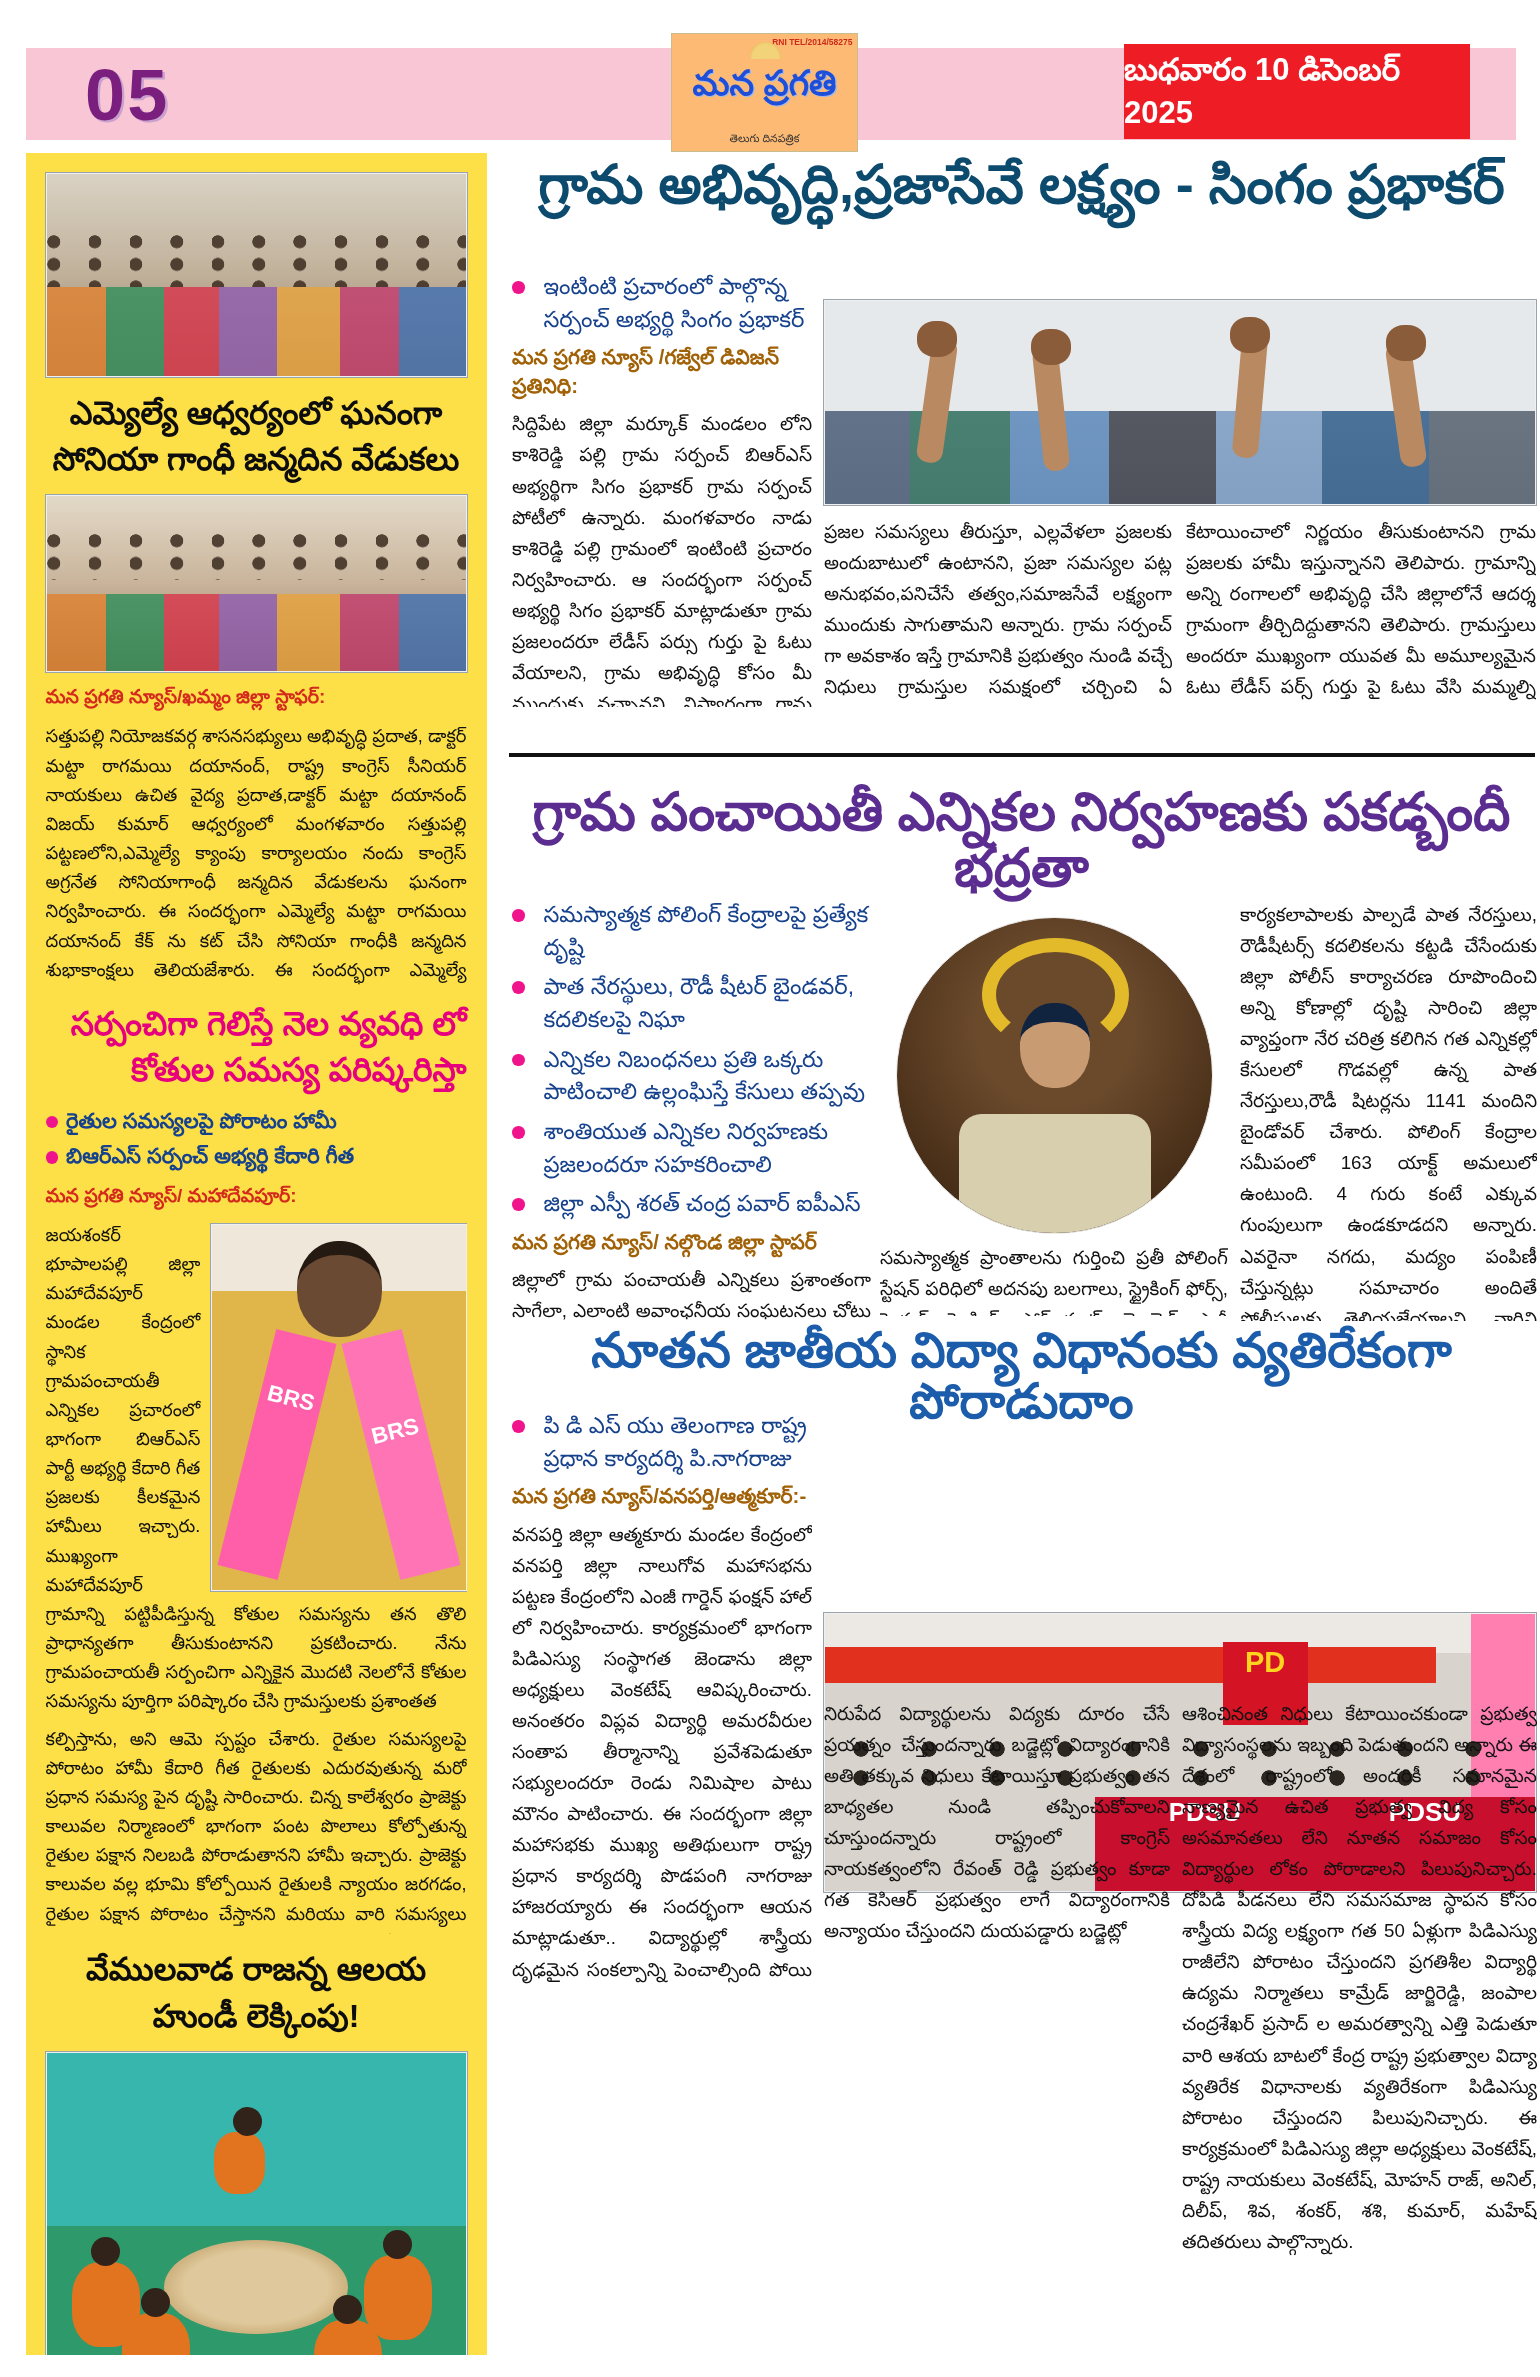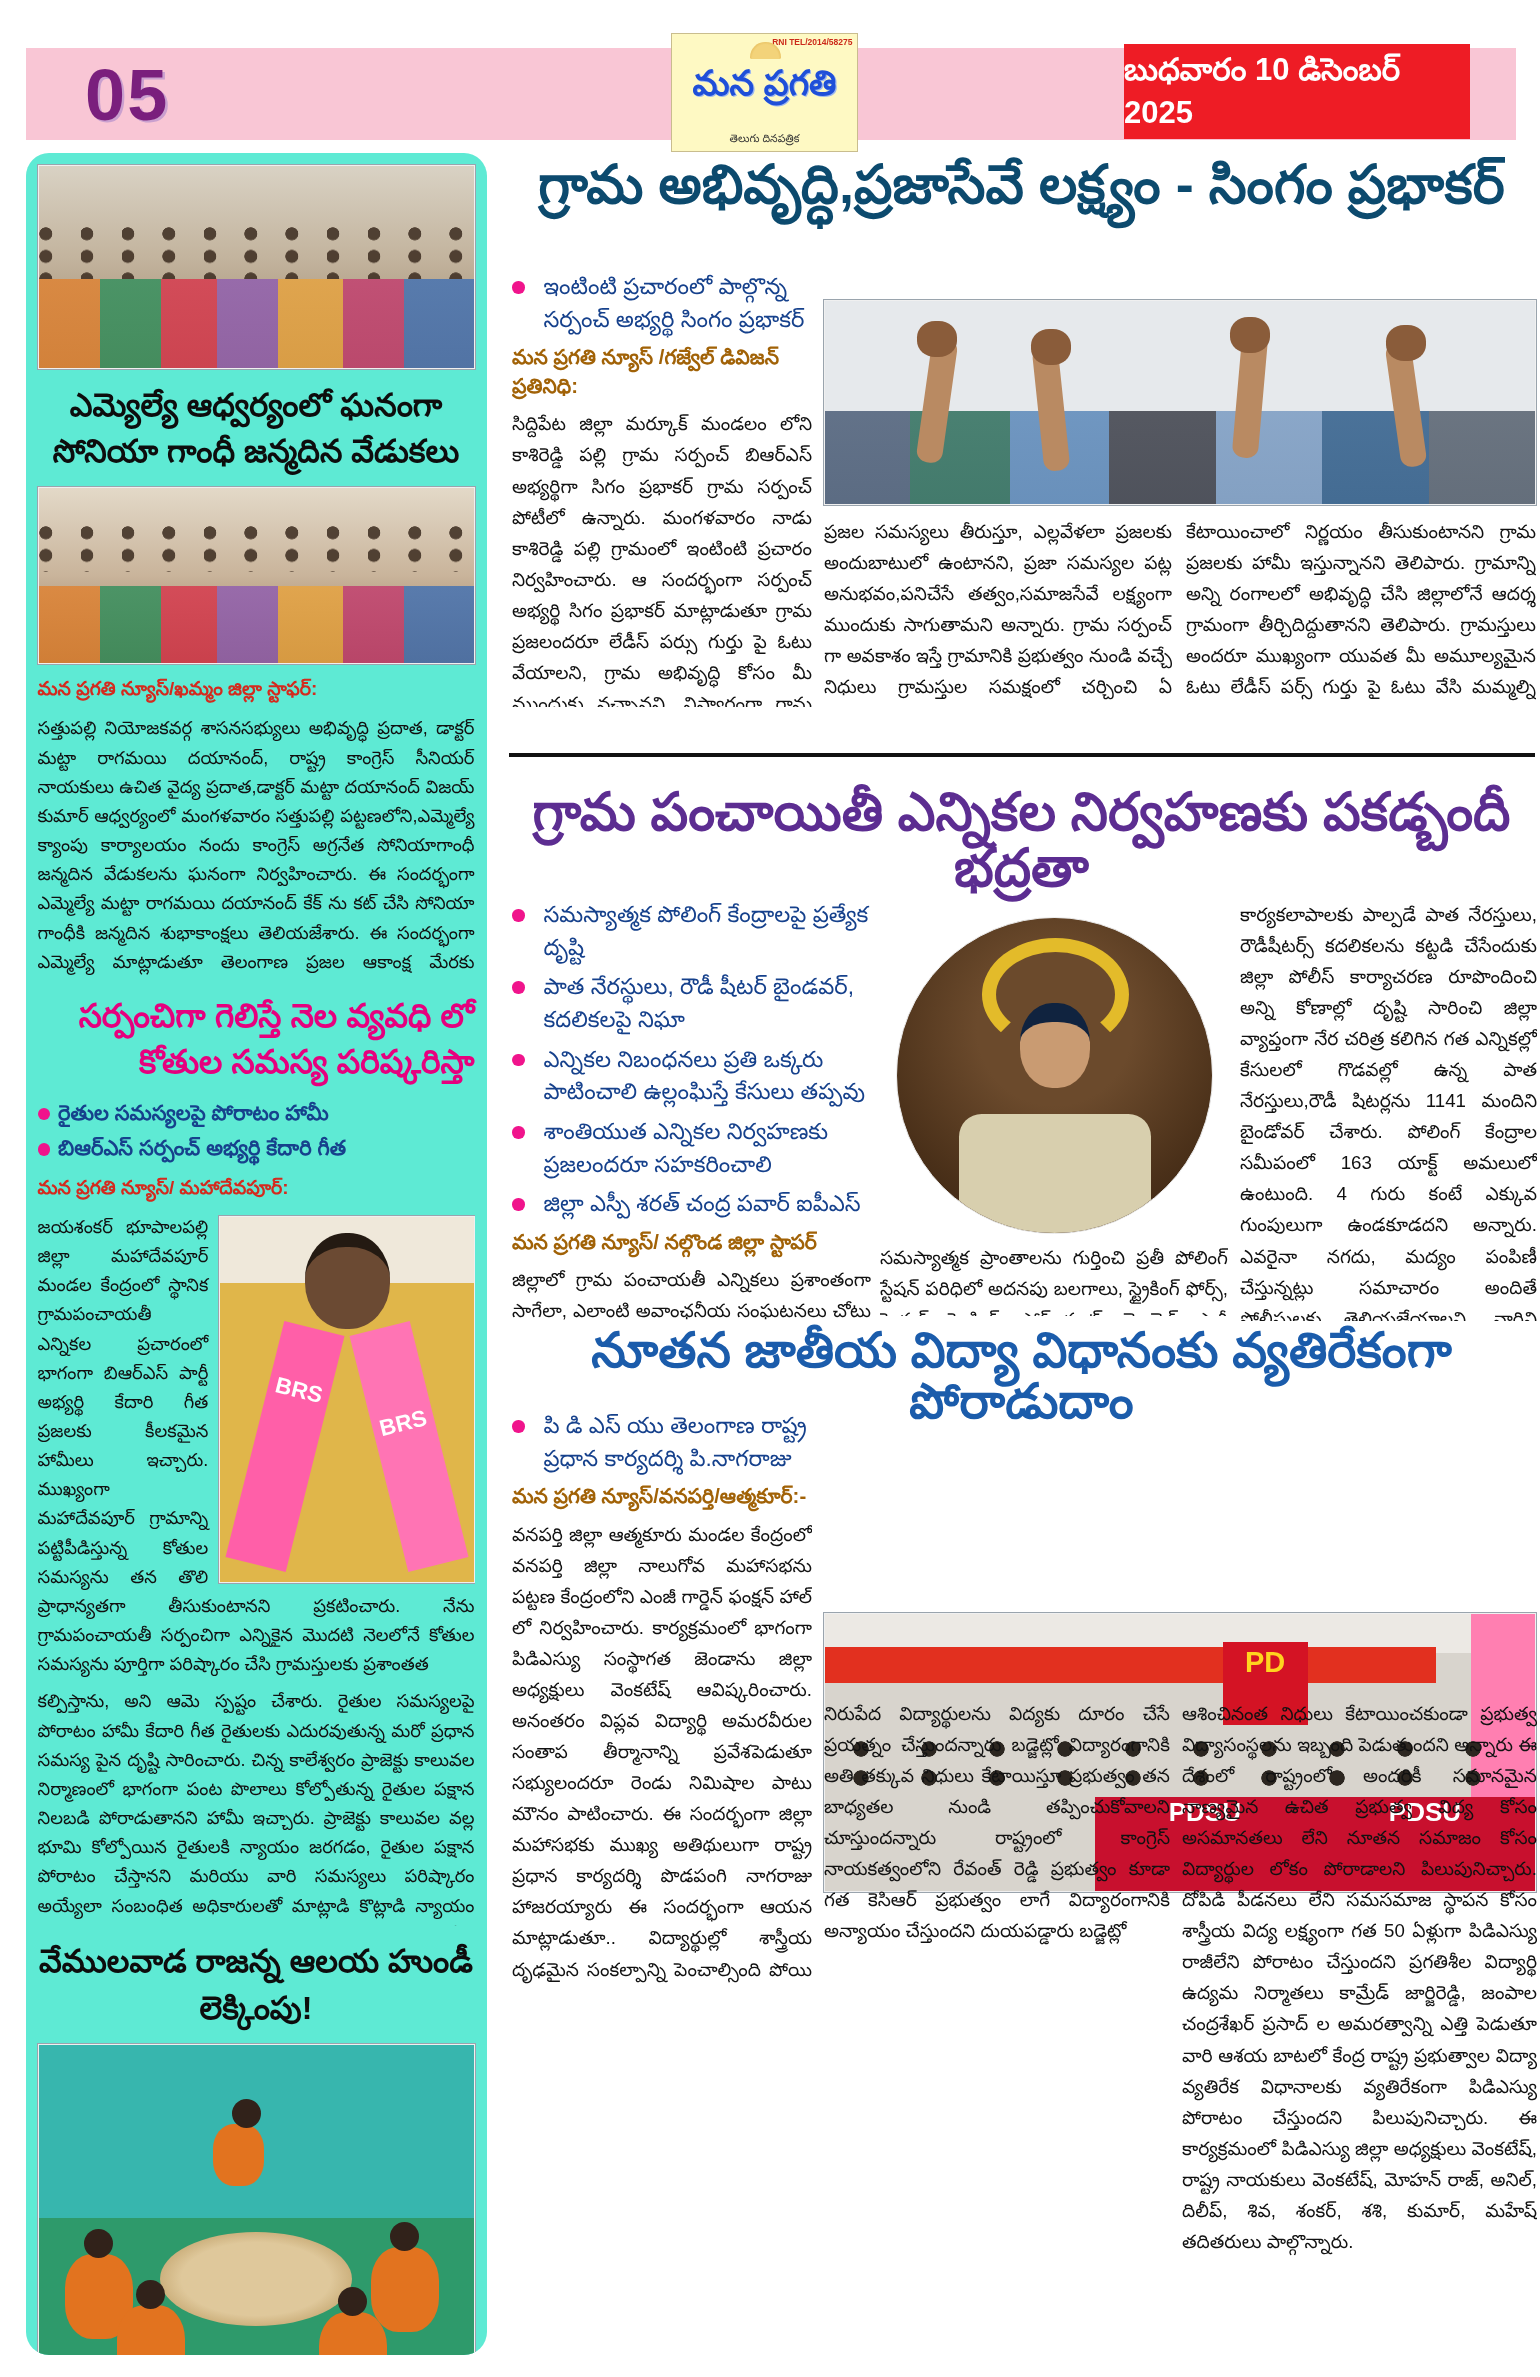--- a/index.html
+++ b/index.html
@@ -11,38 +11,38 @@
   .abs { position:absolute; }
   .clip { overflow:hidden; }
 
   
   .header-bar { left:25.5px; top:48px; width:1490px; height:92px; background:#f9c6d5; }
   .page-num {
     left:85px; top:54px; font-size:72px; font-weight:bold; color:#7a1f7d;
     text-shadow:2.3px 2.3px 0 #caa0cf; letter-spacing:2.3px;
   }
   .logo-box {
-    left:671px; top:33px; width:187px; height:119px; background:#fef9c3;
+    left:671px; top:33px; width:187px; height:119px; background:#fdba74;
     border:1.1px solid #c9bd8e; text-align:center;
   }
   .logo-rni { position:absolute; top:3.4px; right:4.5px; font-size:8.5px; color:#cc2a1a; font-weight:bold; }
   .logo-shell { position:absolute; top:8px; left:78px; width:31px; height:17px;
     background:radial-gradient(ellipse at 50% 100%, #f3d37a 0 60%, #d8a53c 95%);
     border-radius:28px 28px 3.4px 3.4px; }
   .logo-main { position:absolute; top:29px; left:0; width:100%; font-size:35px; font-weight:bold;
     color:#1f4fd8; text-shadow:1.1px 1.1px 0 #9db7ef; }
   .logo-sub { position:absolute; bottom:4.5px; left:0; width:100%; font-size:10.8px; color:#333; }
   .date-box {
     left:1124px; top:44px; width:346px; height:95px; background:#ee1c25;
     display:flex; align-items:center; justify-content:center;
   }
   .date-text { color:#fff; font-size:31px; font-weight:bold; }
 
   
-  .sidebar { left:25.5px; top:153px; width:461px; height:2202px; background:#5eead4; padding:12px;border-radius:23px; }
+  .sidebar { left:25.5px; top:153px; width:461px; height:2202px; background:#fde047; padding:20px; }
   .sb-block { margin-bottom:12.5px; position:relative; }
   .photo { border:1.1px solid #f0f0f0; outline:0.6px solid #9aa4ad; position:relative; overflow:hidden; }
   .sb-photo-a { height:204px;
     background:linear-gradient(180deg,#d9d2c4 0%,#c3b49e 45%,#9b8468 100%); }
   .sb-photo-b { height:177px;
     background:linear-gradient(180deg,#e3d9c8 0%,#c9b49b 50%,#8f7354 100%); }
   .heads-row { position:absolute; left:0; right:0; top:30%; height:26%;
     background-image:radial-gradient(circle at 6.8px 6.8px,#3a2a1e 6.2px,transparent 6.8px);
     background-size:41px 22.6px; opacity:.85; }
   .saree-strip { position:absolute; left:0; right:0; bottom:0; height:44%;

